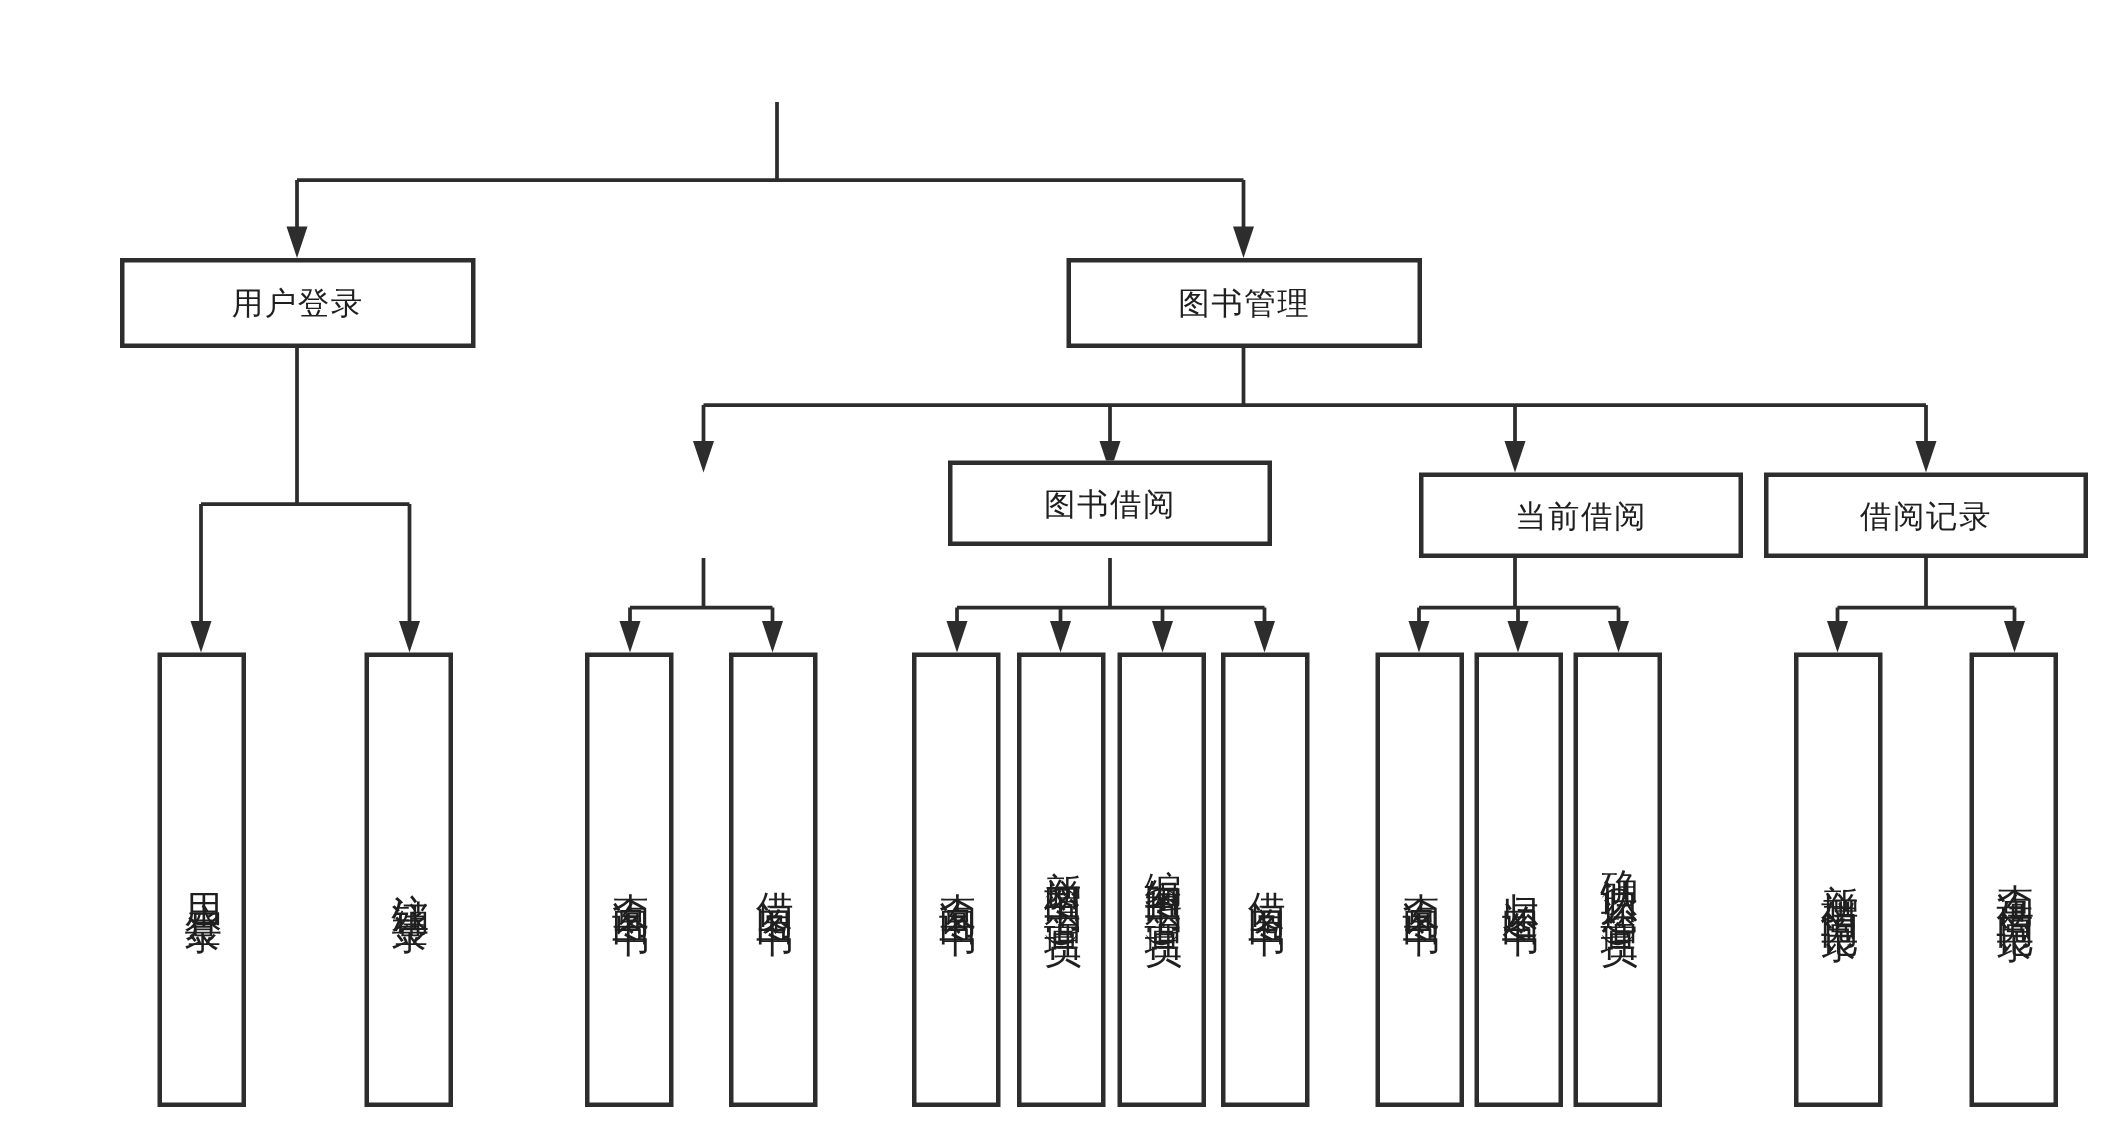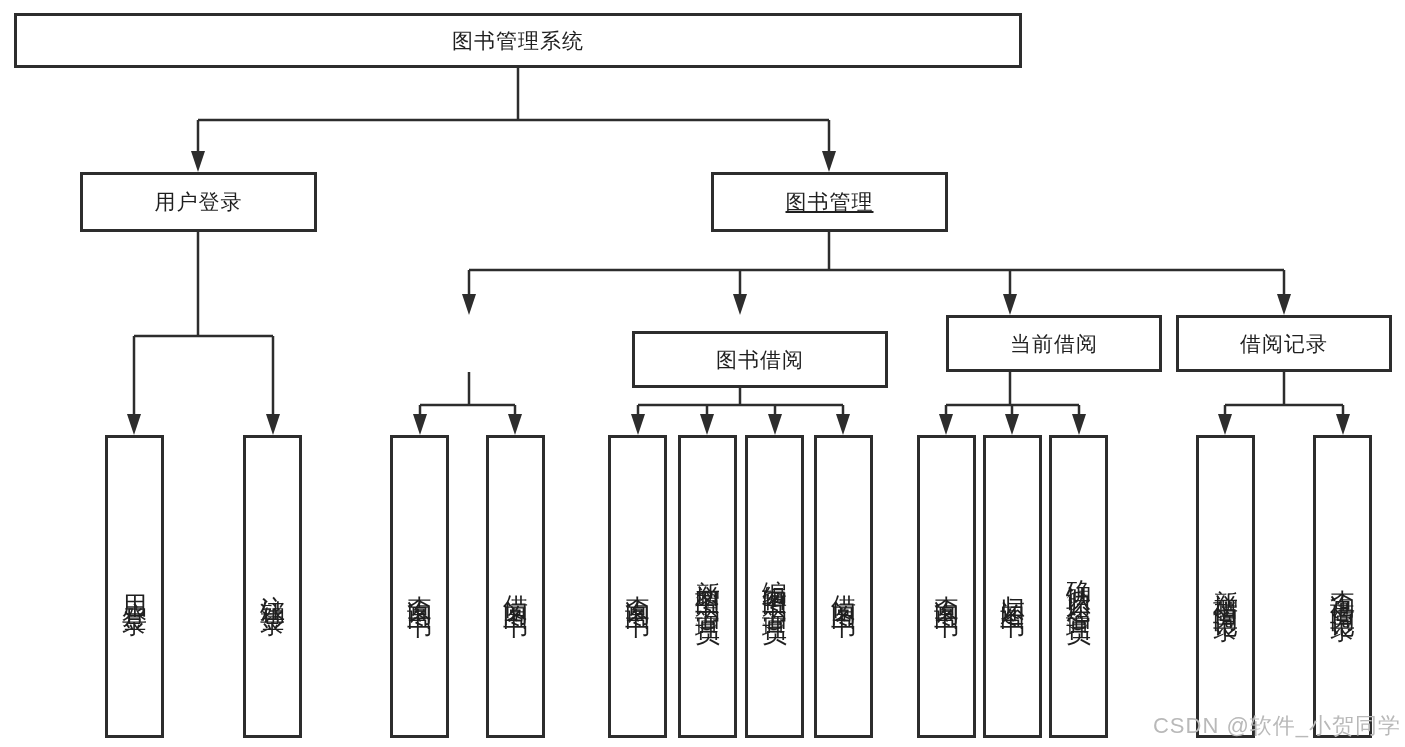--- a/index.html
+++ b/index.html
@@ -120,26 +120,25 @@
       <polygon points="768,414 782,414 775,435"></polygon>
       <polygon points="836,414 850,414 843,435"></polygon>
       <polygon points="939,414 953,414 946,435"></polygon>
       <polygon points="1005,414 1019,414 1012,435"></polygon>
       <polygon points="1072,414 1086,414 1079,435"></polygon>
       <polygon points="1218,414 1232,414 1225,435"></polygon>
       <polygon points="1336,414 1350,414 1343,435"></polygon>
     </g>
   </svg>
 
-  <div class="box root" style="left:14px; top:13px; width:1008px; height:55px;">图书管理系统</div>
 
   <div class="box l2" style="left:80px; top:172px; width:237px; height:60px;">用户登录</div>
-  <div class="box l2" style="left:711px; top:172px; width:237px; height:60px;text-decoration:underline;">图书管理</div>
+  <div class="box l2" style="left:711px; top:172px; width:237px; height:60px;">图书管理</div>
 
-  <div class="box l3" style="left:632px; top:331px; width:256px; height:57px;">图书借阅</div>
+  <div class="box l3" style="left:632px; top:307px; width:216px; height:57px;">图书借阅</div>
   <div class="box l3" style="left:946px; top:315px; width:216px; height:57px;">当前借阅</div>
   <div class="box l3" style="left:1176px; top:315px; width:216px; height:57px;">借阅记录</div>
 
   <div class="box leaf" style="left:105px; top:435px; width:59px; height:303px;">
     <span class="leaf-label">用户登录</span>
   </div>
   <div class="box leaf" style="left:243px; top:435px; width:59px; height:303px;">
     <span class="leaf-label">注销登录</span>
   </div>
 
@@ -173,15 +172,14 @@
     <span class="leaf-label">确认归还（管理员）</span>
   </div>
 
   <div class="box leaf" style="left:1196px; top:435px; width:59px; height:303px;">
     <span class="leaf-label">新增借阅记录</span>
   </div>
   <div class="box leaf" style="left:1313px; top:435px; width:59px; height:303px;">
     <span class="leaf-label">查询借阅记录</span>
   </div>
 
-  <div class="watermark">CSDN @软件_小贺同学</div>
 
 </div>
 
 </body></html>

